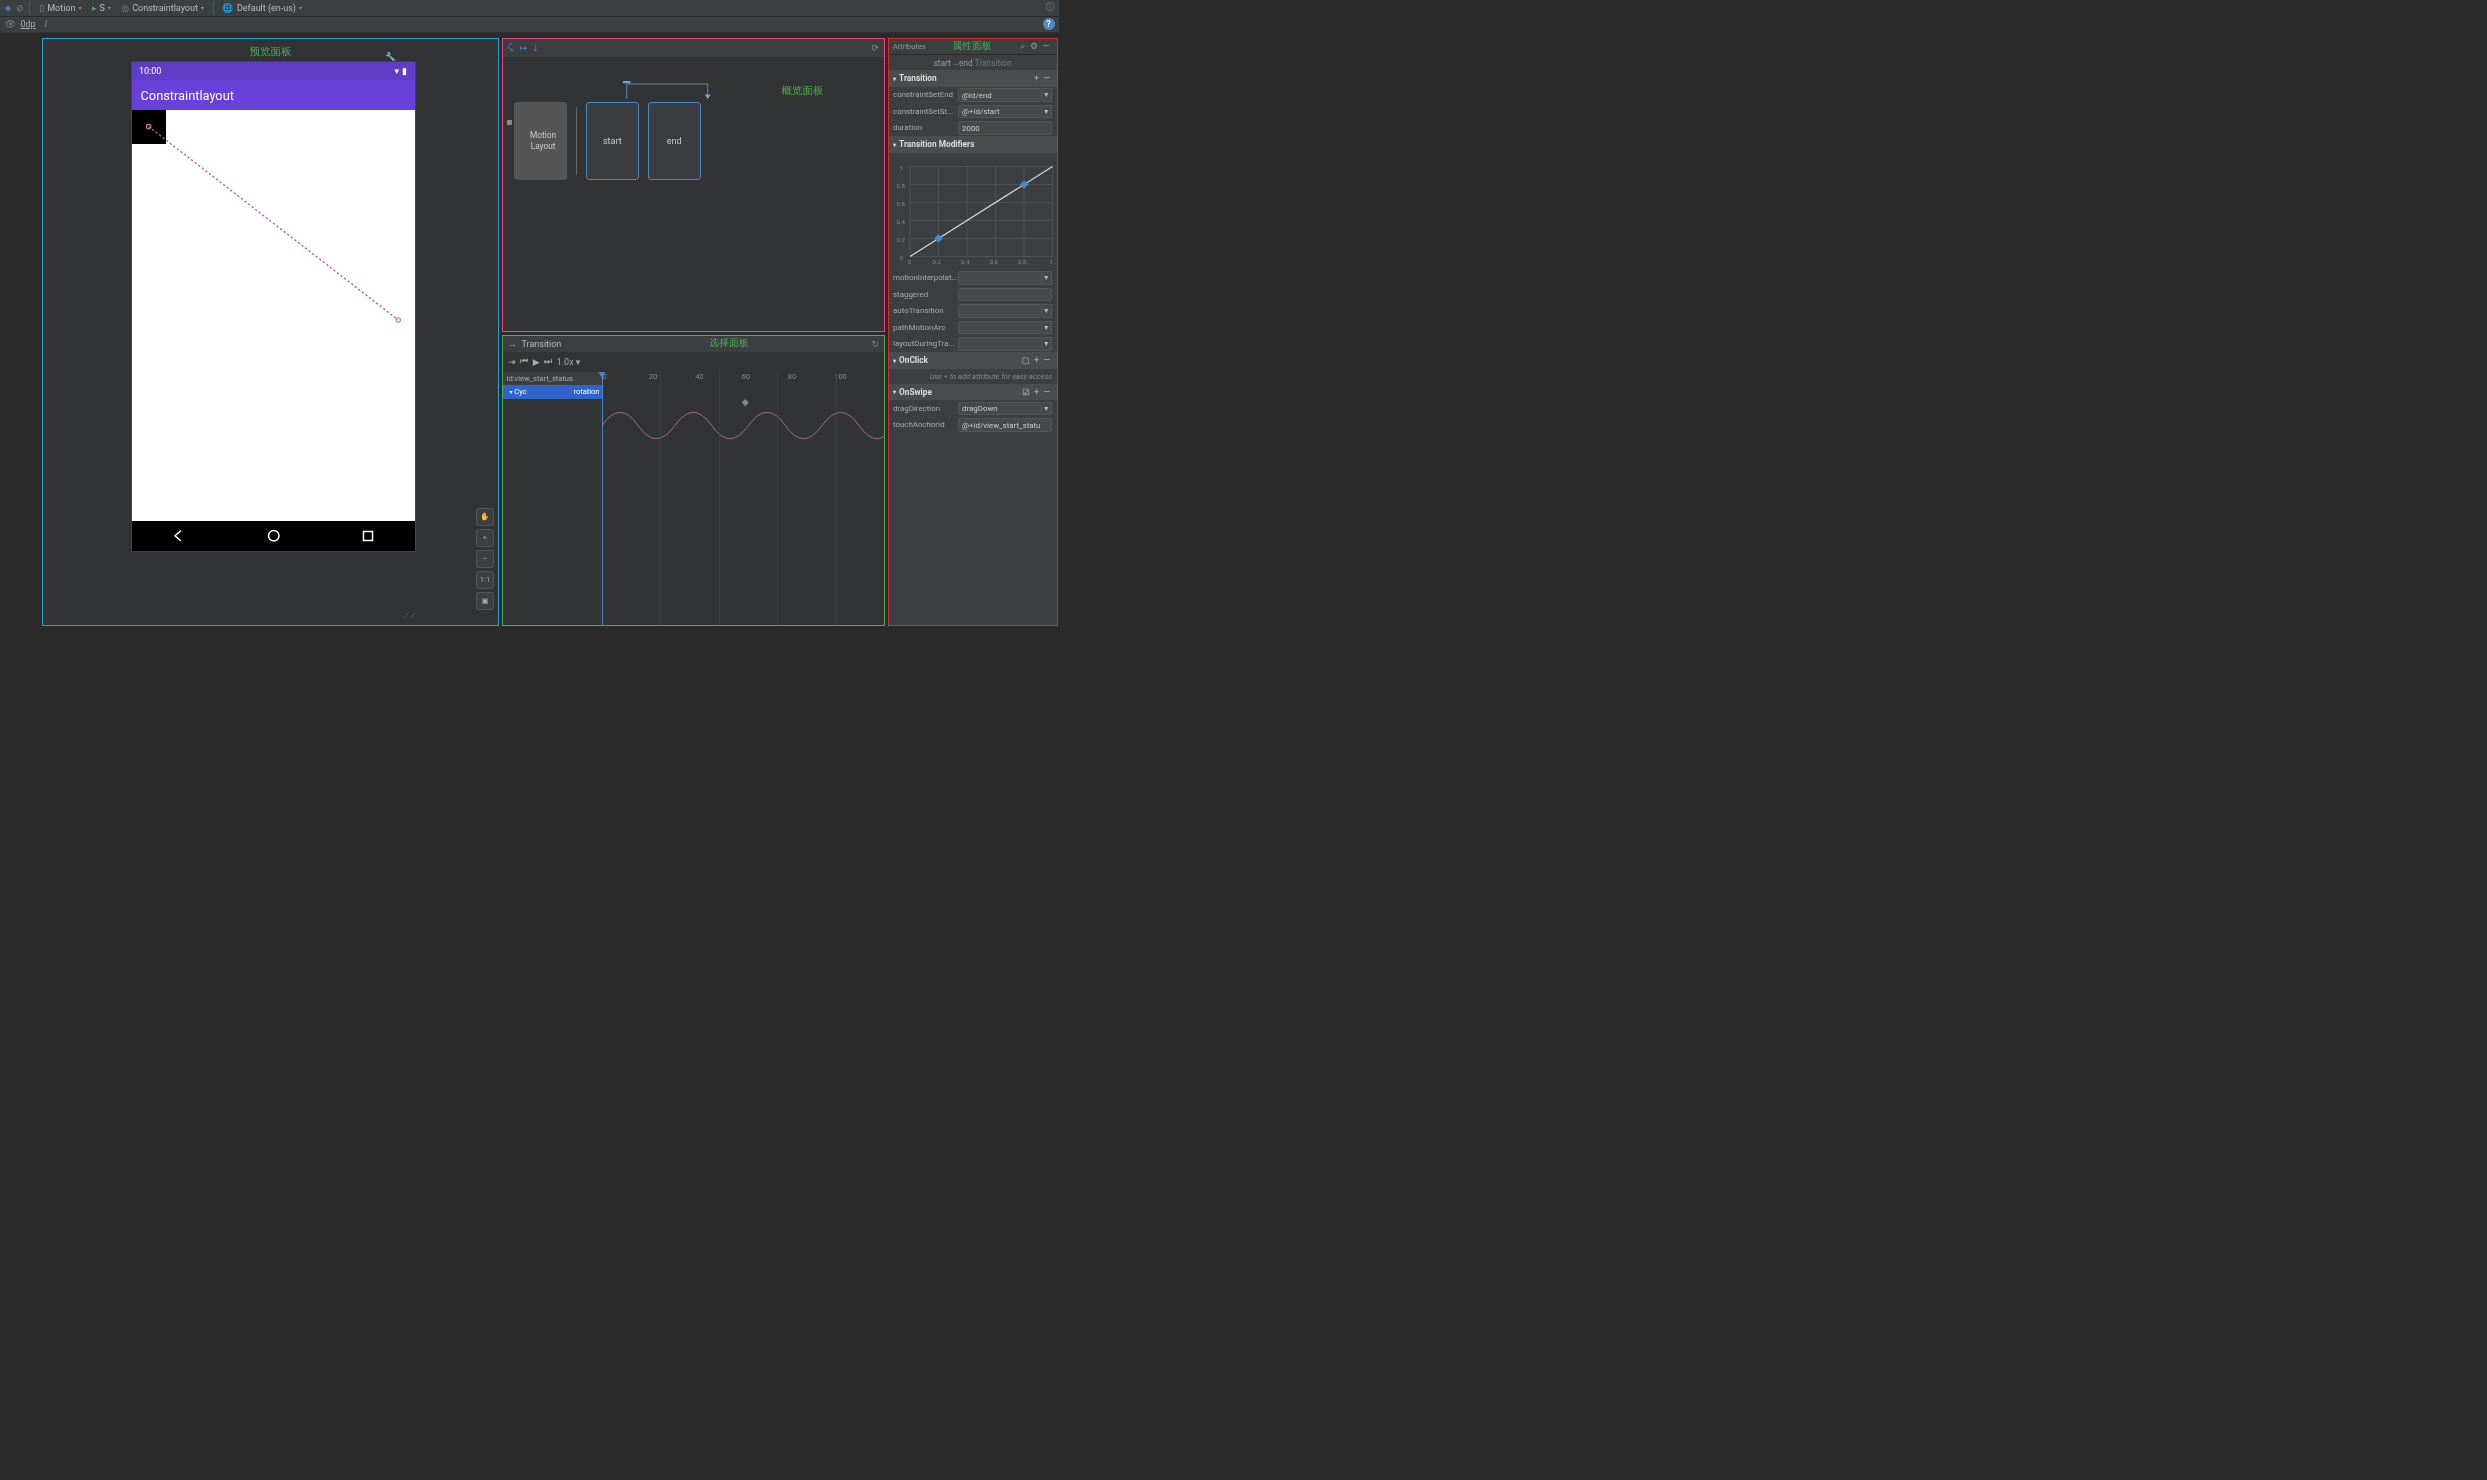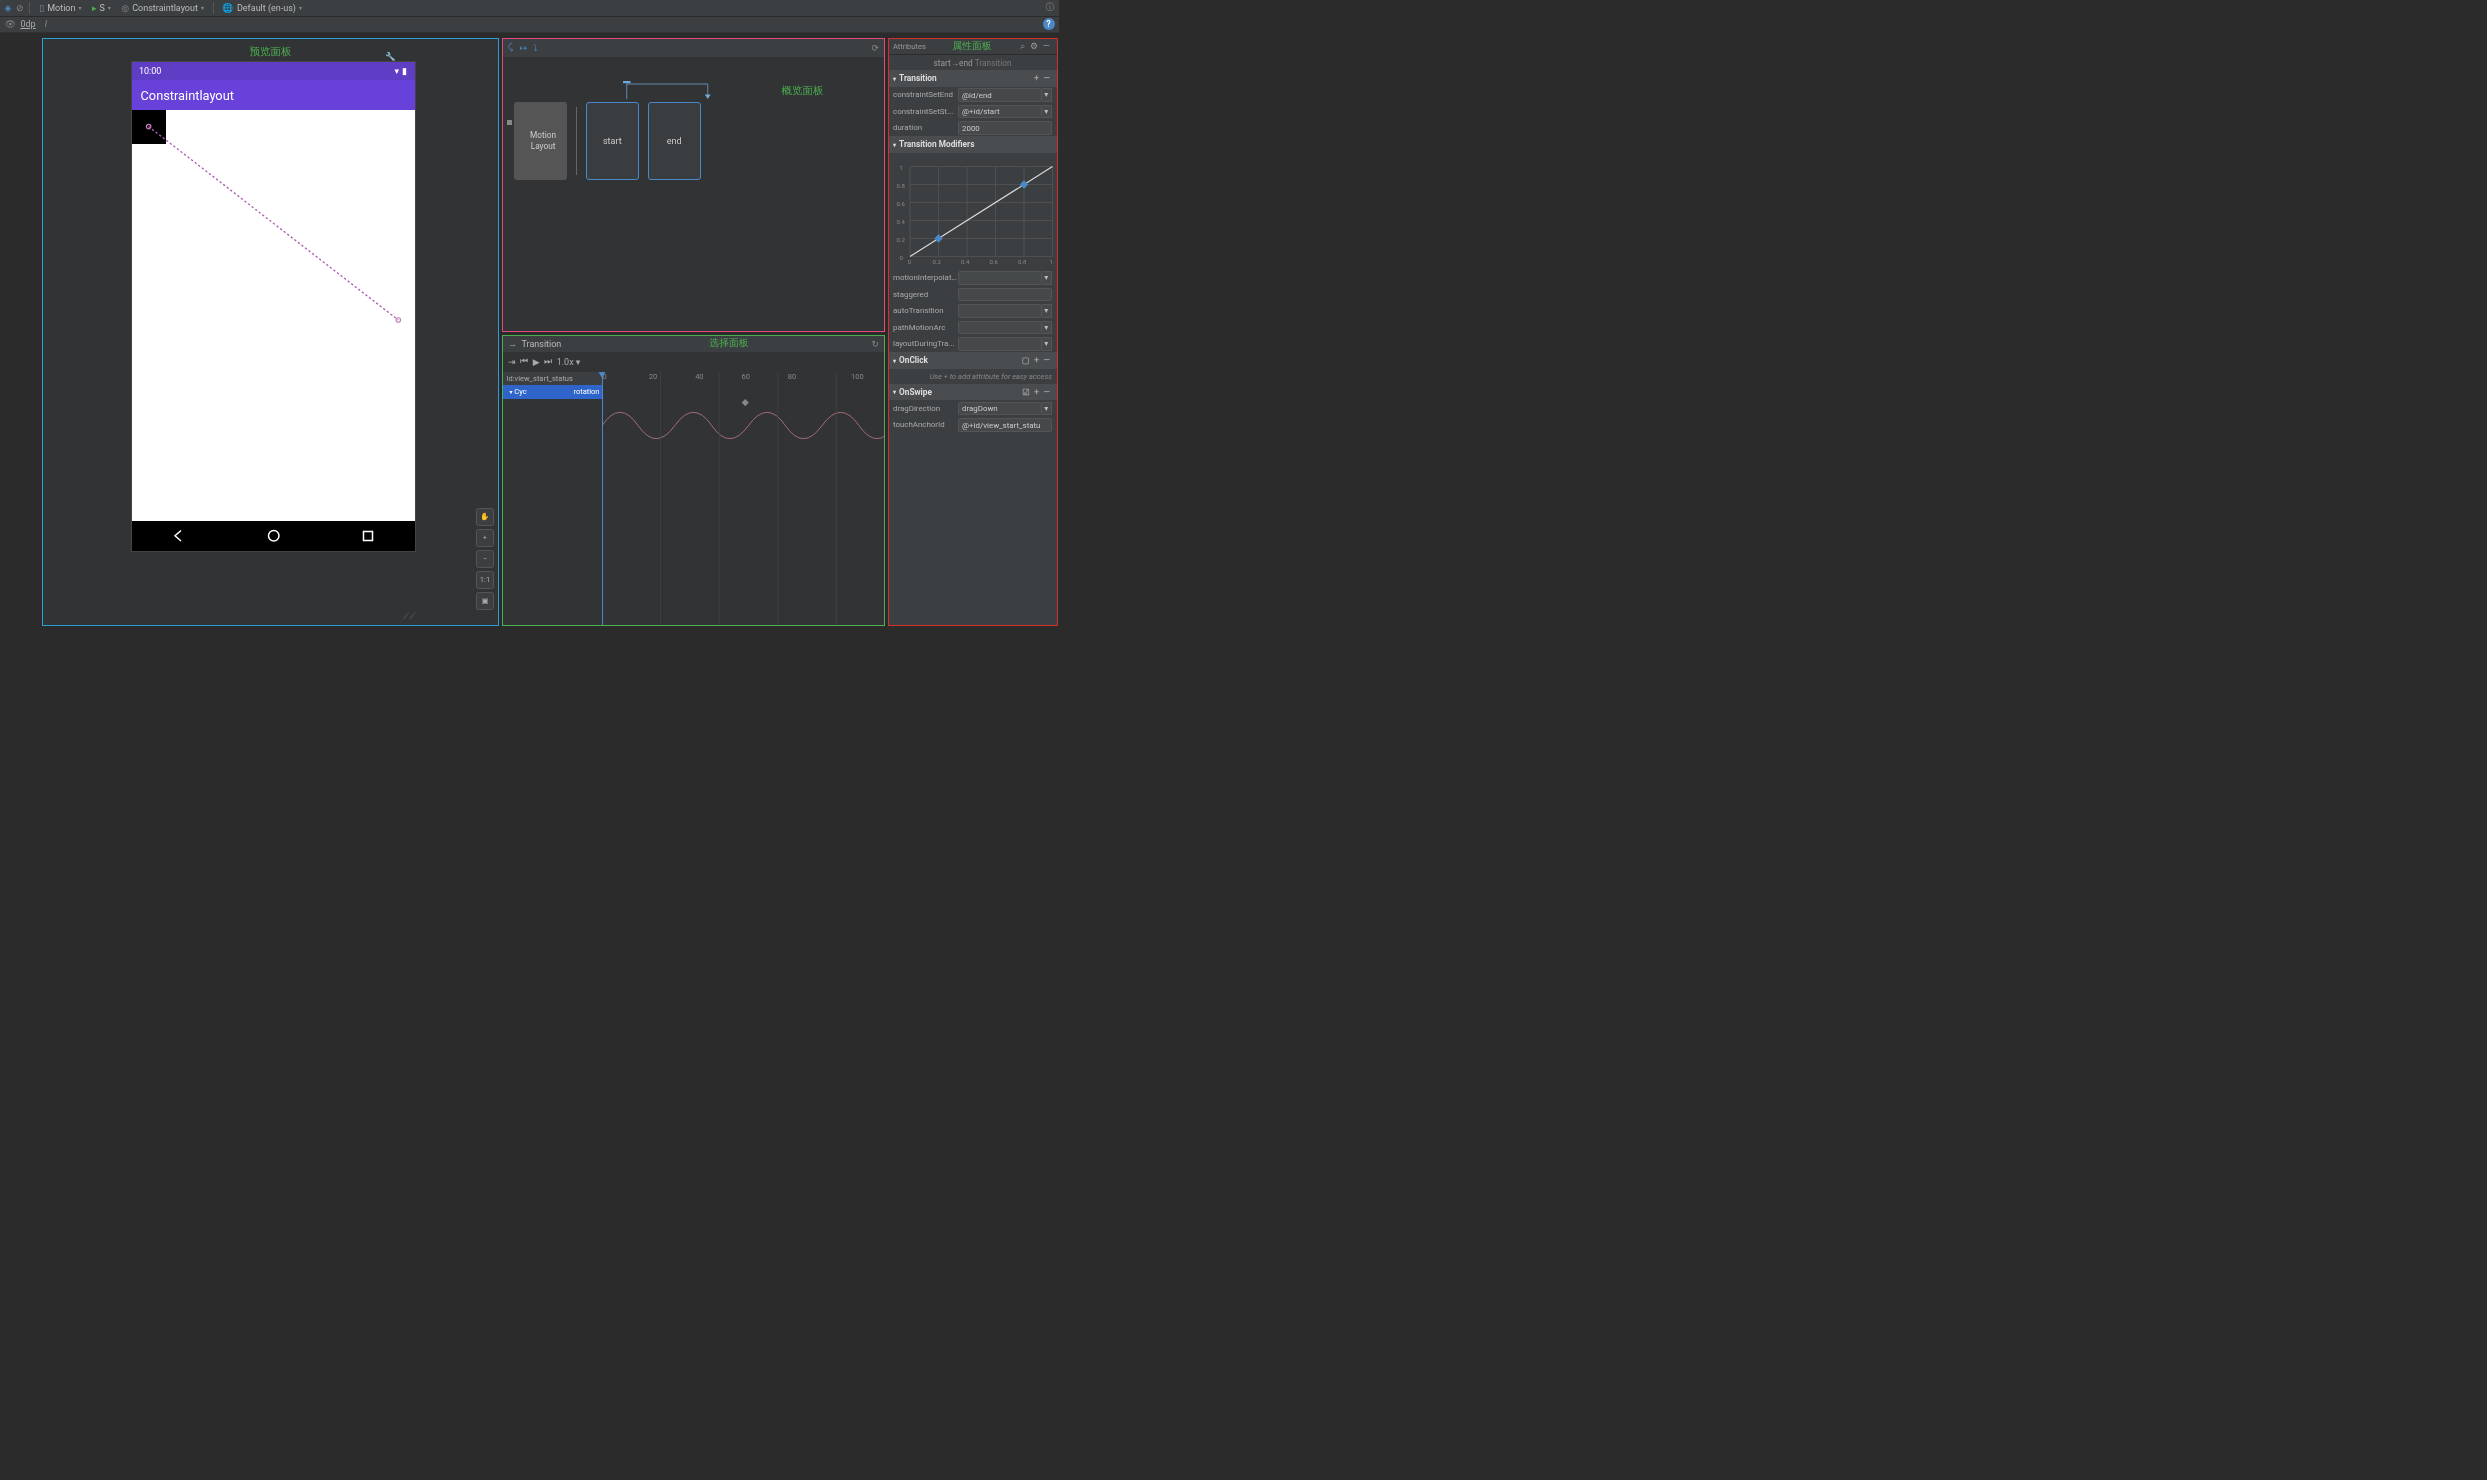--- a/index.html
+++ b/index.html
@@ -484,21 +484,21 @@
             <span>Cyc</span>
             <span style="margin-left:auto">rotation</span>
           </div>
         </div>
         <div class="timeline-ruler">
           <span>0</span>
           <span>20</span>
           <span>40</span>
           <span>60</span>
           <span>80</span>
-          <span style="text-align:center;padding-right:3px">100</span>
+          <span style="text-align:left;padding-right:3px">100</span>
         </div>
         <div class="playhead"></div>
         <div class="keyframe-dot"></div>
         <svg class="wave" width="293" height="53" viewBox="0 0 390 70">
           <path d="M 0 35 Q 24 0 48 35 T 97 35 T 146 35 T 195 35 T 244 35 T 293 35 T 342 35 T 390 35" fill="none" stroke="#c77d90" stroke-width="1"></path>
         </svg>
 
         <svg style="position:absolute;left:99px;top:0" width="293" height="278" viewBox="0 0 390 370">
           <line x1="78" y1="0" x2="78" y2="370" stroke="#444"></line>
           <line x1="156" y1="0" x2="156" y2="370" stroke="#444"></line>

